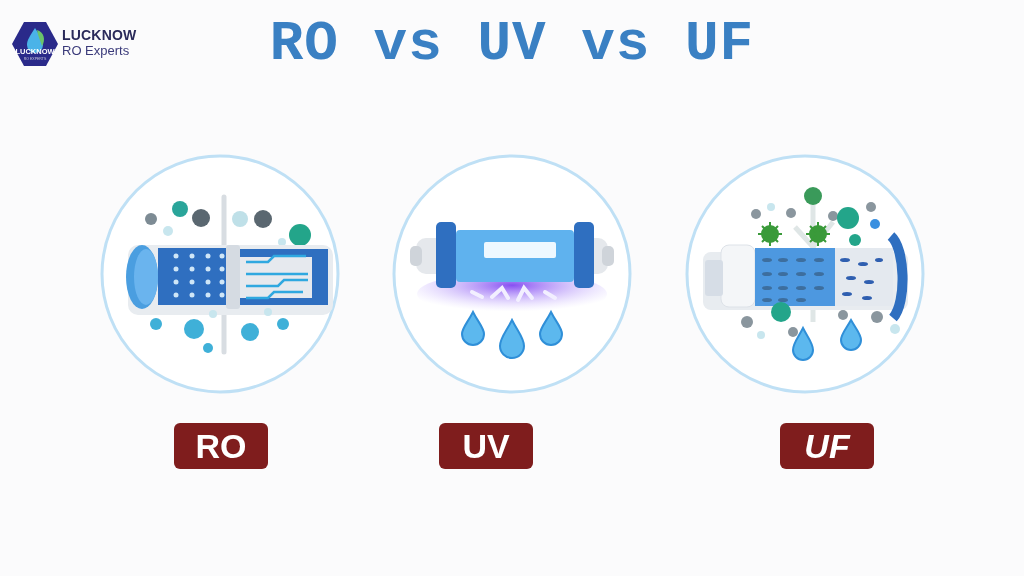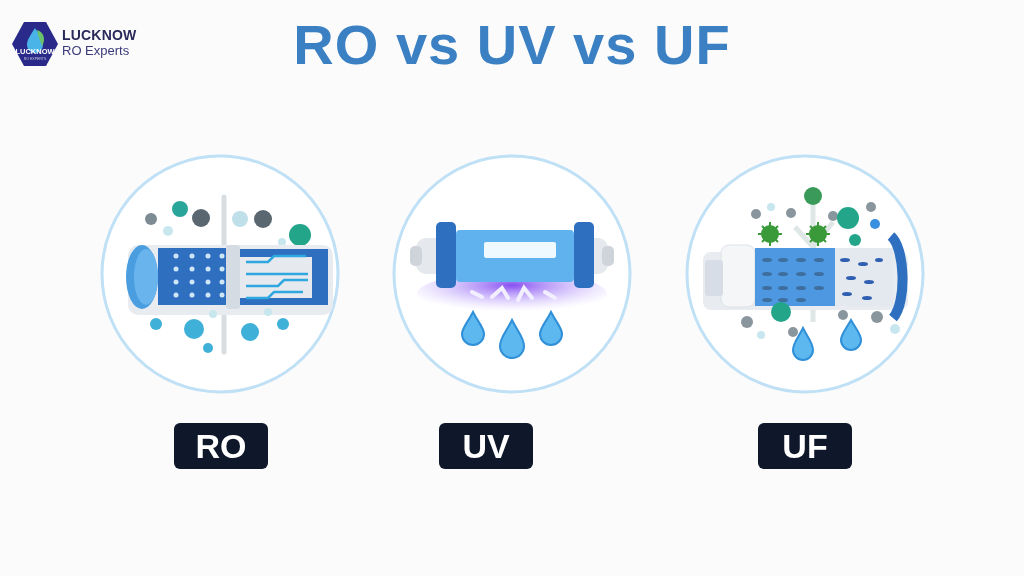--- a/index.html
+++ b/index.html
@@ -10,27 +10,27 @@
       position:relative;
     }
     .logo { position:absolute; left:10px; top:20px; width:130px; height:48px; }
     .logo-badge { position:absolute; left:0; top:0; width:50px; height:48px; }
     .logo-text { position:absolute; left:52px; top:7px; line-height:16px; }
     .logo-l1 { font-weight:bold; font-size:14px; color:#2a2a5a; letter-spacing:0.2px; display:block; }
     .logo-l2 { font-size:13px; color:#3a3a7a; display:block; }
     .title {
       position:absolute; left:0; width:1024px; top:12px; text-align:center;
       font-weight:bold; font-size:56px; color:#3a80c3; letter-spacing:1px;
-      font-family:Liberation Sans, sans-serif;
+      font-family:Liberation Mono, monospace;
     }
     .card { position:absolute; top:152px; width:244px; height:244px; }
     .card svg { width:244px; height:244px; }
     .label {
       position:absolute; top:423px; width:94px; height:46px;
-      background:#0f172a; border-radius:6px; color:#fff;
+      background:#7f1d1d; border-radius:6px; color:#fff;
       font-weight:bold; font-size:34px; line-height:46px; text-align:center;
       font-family:"Liberation Sans", sans-serif;
     }
   </style>
 </head>
 <body>
 
 <div class="logo">
   <svg class="logo-badge" viewBox="0 0 50 48">
     <polygon points="14,2 36,2 48,24 36,46 14,46 2,24" fill="#2a2a8a"></polygon>
@@ -192,13 +192,13 @@
     <circle cx="160" cy="163" r="5" fill="#8a969e"></circle>
     <circle cx="194" cy="165" r="6" fill="#8a969e"></circle>
     <circle cx="212" cy="177" r="5" fill="#c8e6ee"></circle>
     <path d="M120 176 C115 186 110 191 110 198 a10 10 0 0 0 20 0 C130 191 125 186 120 176Z" fill="#5cb8ee" stroke="#2f8fd8" stroke-width="2"></path>
     <path d="M168 168 C163 177 158 182 158 188 a10 10 0 0 0 20 0 C178 182 173 177 168 168Z" fill="#5cb8ee" stroke="#2f8fd8" stroke-width="2"></path>
   </svg>
 </div>
 
 <div class="label" style="left:174px;">RO</div>
 <div class="label" style="left:439px;">UV</div>
-<div class="label" style="left:758px;">UF</div>
+<div class="label" style="left:780px;font-style:italic;">UF</div>
 
 </body></html>

